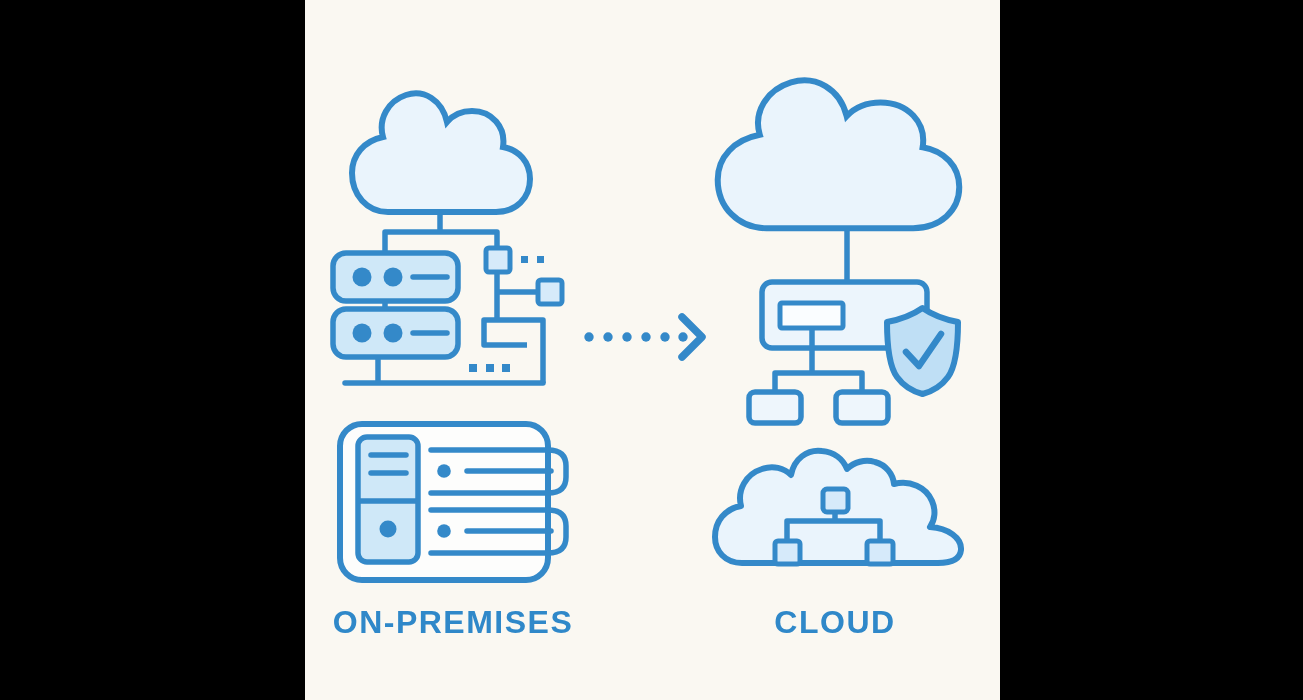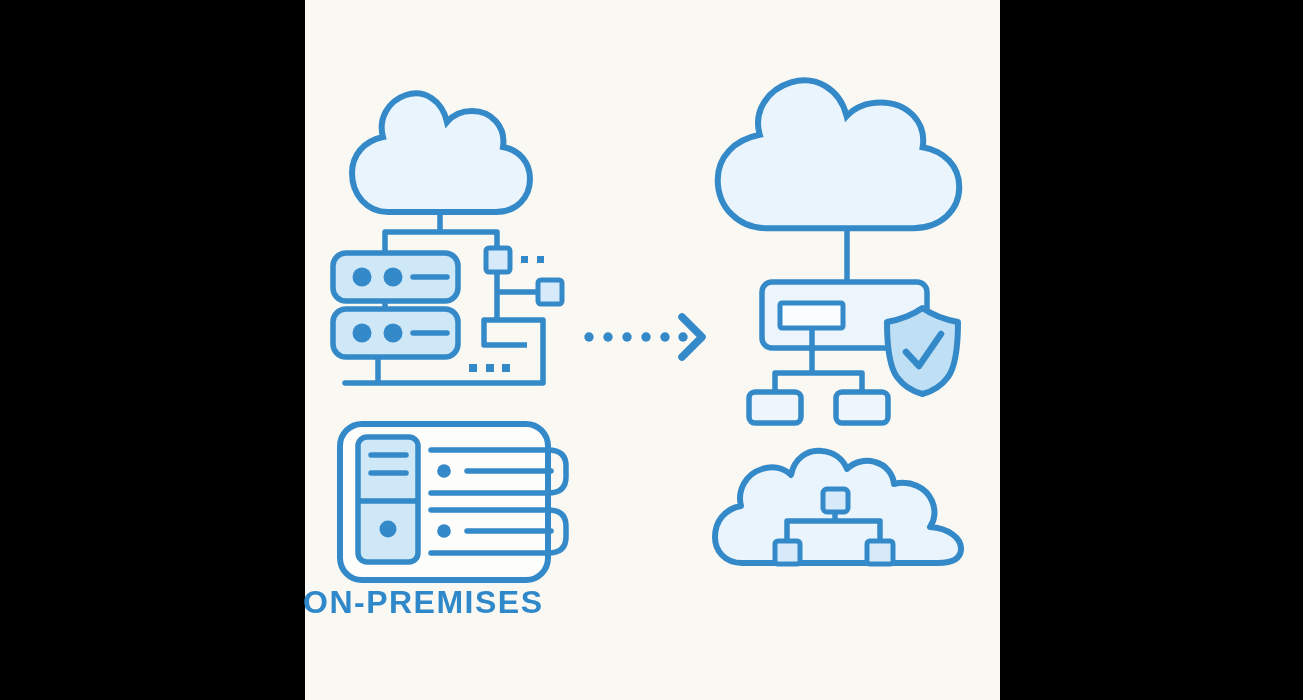--- a/index.html
+++ b/index.html
@@ -30,21 +30,22 @@
   .letterbox.right{left:1000px;width:303px;}
   svg{position:absolute;left:0;top:0;}
   .ln{stroke:var(--blue);stroke-width:5.5;fill:none;stroke-linejoin:round;}
   .lnr{stroke:var(--blue);stroke-width:5.5;fill:none;stroke-linecap:round;stroke-linejoin:round;}
   .caption{
     position:absolute;
     font-size:32px;
     font-weight:700;
     letter-spacing:1.5px;
     color:var(--label);
-    top:584px;
+    text-align:center;
+    top:604px;
     width:300px;
     white-space:nowrap;
   }
   .caption.left{left:-2px;}
   .caption.right{left:380px;}
 </style>
 </head>
 <body>
 
 <div class="letterbox left"></div>
@@ -172,13 +173,14 @@
                C 655 560 646 563 633 563 Z" fill="var(--fill-light)" stroke="var(--blue)" stroke-width="6" stroke-linejoin="round"></path>
       <path class="ln" d="M 530 512 V 521"></path>
       <path class="ln" d="M 482 557 V 521 H 575 V 557"></path>
       <rect x="518" y="489" width="25" height="23" rx="4" fill="var(--fill-sq)" stroke="var(--blue)" stroke-width="5"></rect>
       <rect x="470" y="541" width="25" height="23" rx="3" fill="var(--fill-sq)" stroke="var(--blue)" stroke-width="5"></rect>
       <rect x="562" y="541" width="26" height="23" rx="3" fill="var(--fill-sq)" stroke="var(--blue)" stroke-width="5"></rect>
     </g>
   </svg>
 
   <div class="caption left">ON-PREMISES</div>
+  <div class="caption right">CLOUD</div>
 </div>
 
 </body></html>

